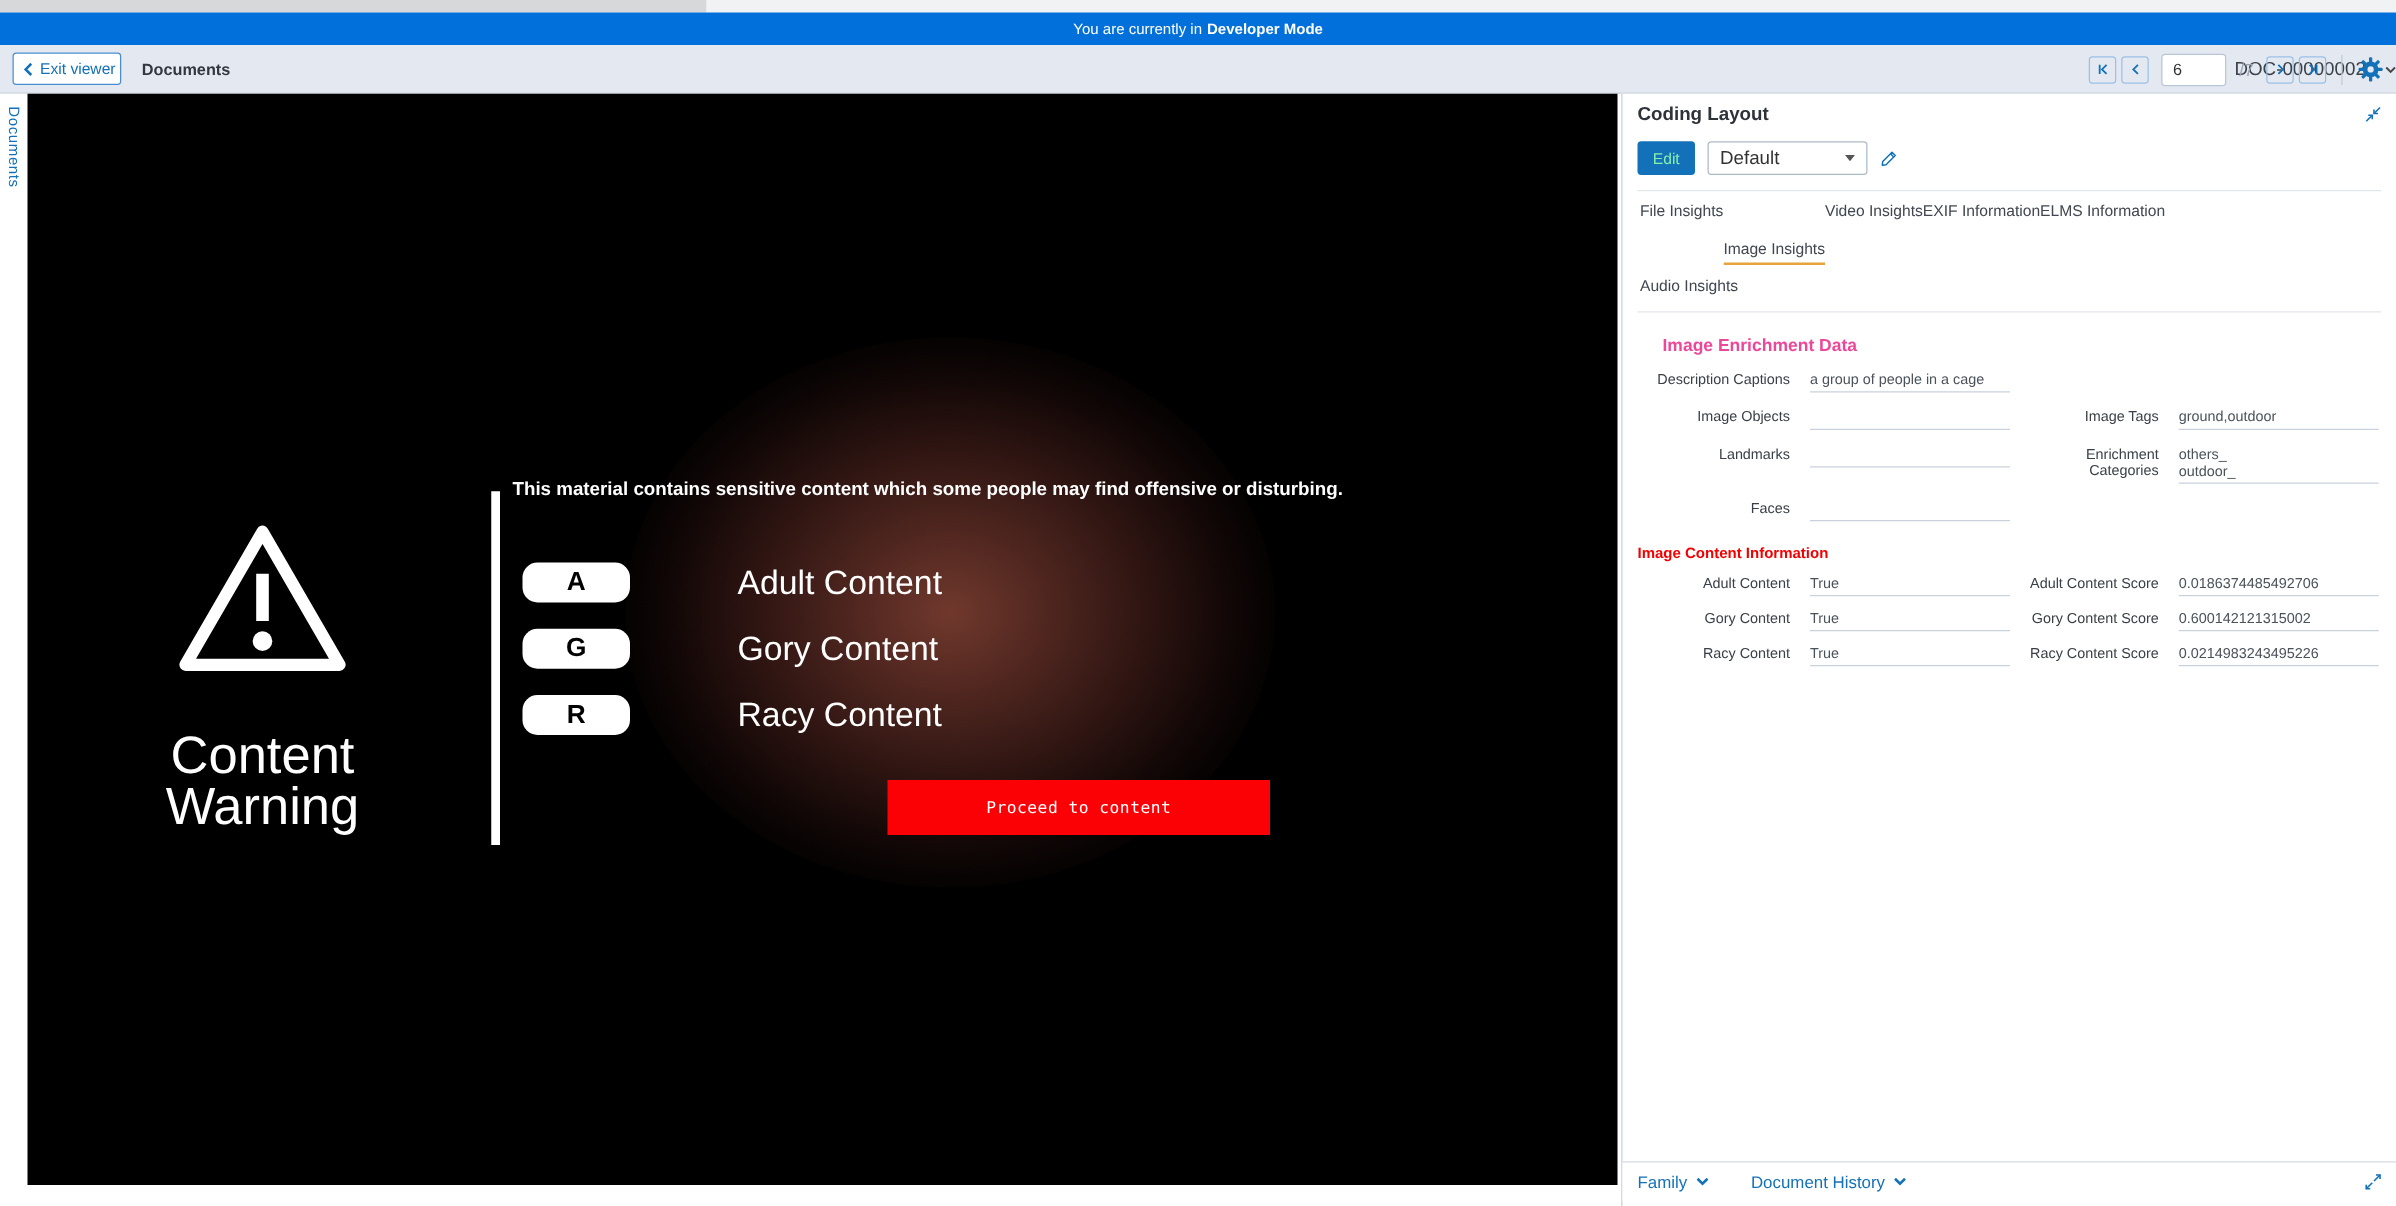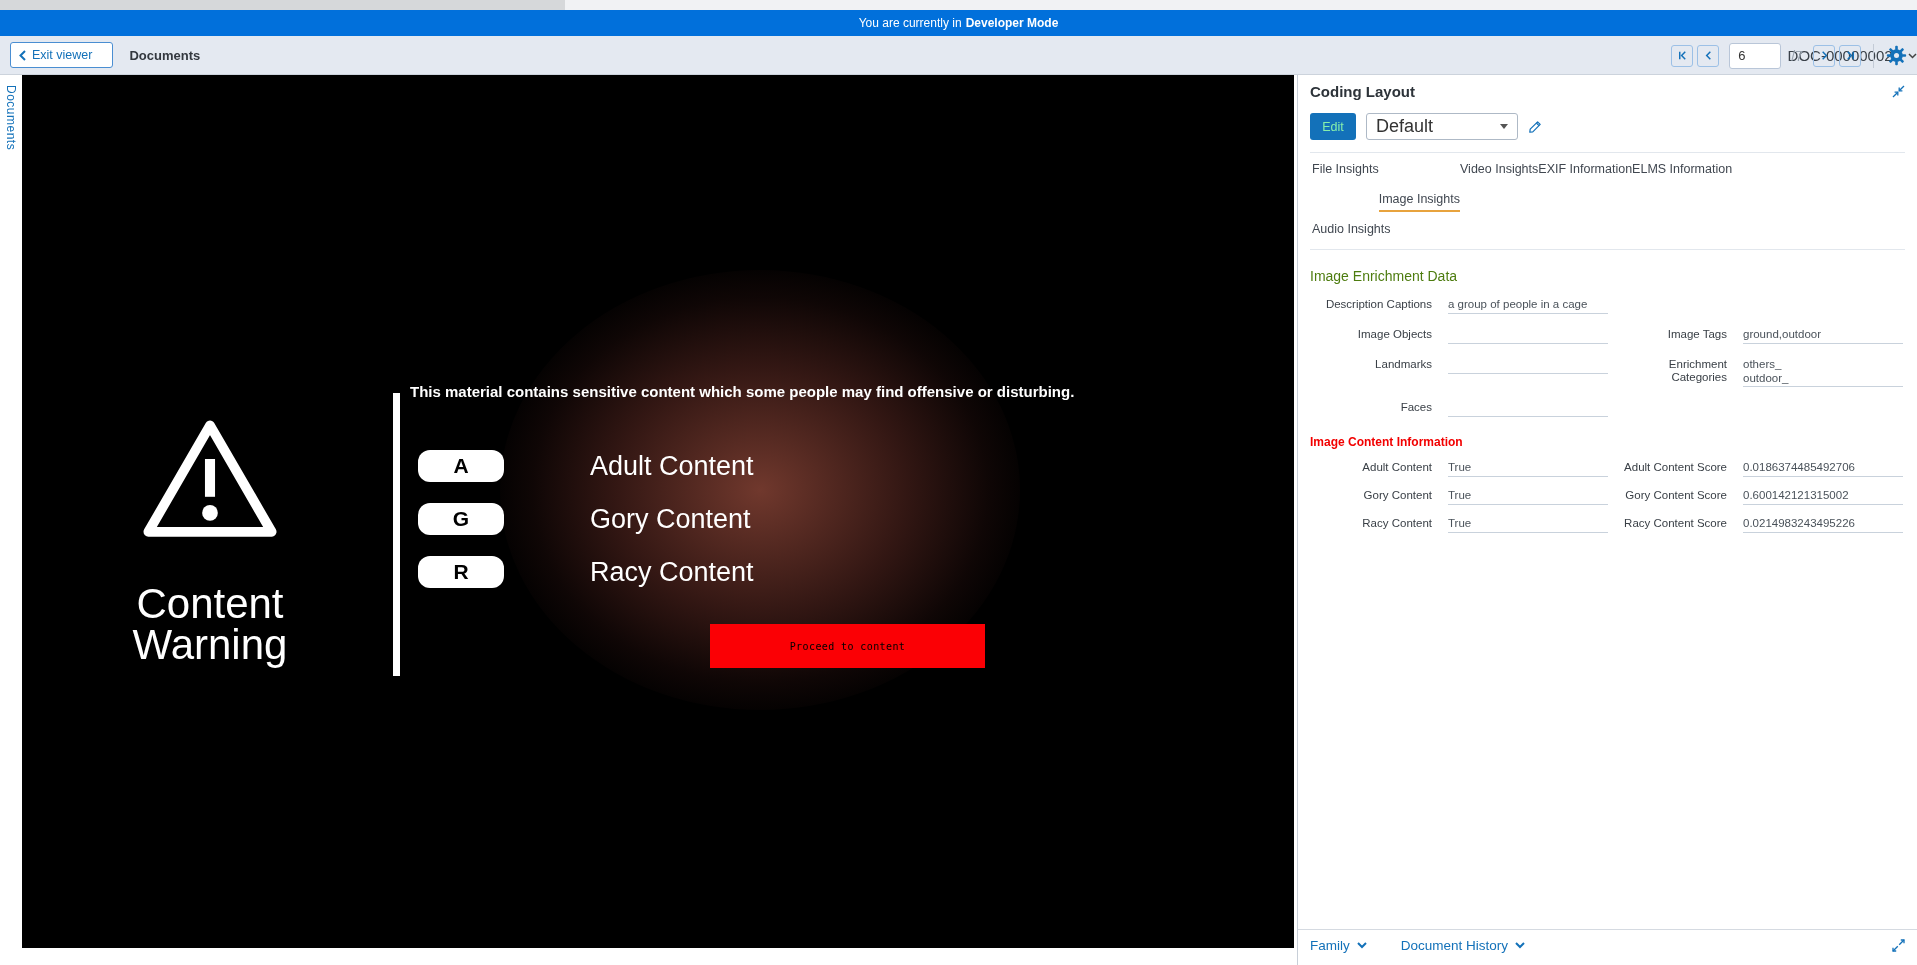--- a/index.html
+++ b/index.html
@@ -12,21 +12,21 @@
 
   
   .dev-banner { position:absolute; left:0; top:10px; width:1917px; height:26px;
     background:#0170db; color:#ffffff; font-size:12px; display:flex;
     align-items:center; justify-content:center; }
   .dev-banner b { font-weight:700; margin-left:4px; }
 
   
   .toolbar { position:absolute; left:0; top:36px; width:1917px; height:39px;
     background:#e4e9f1; border-bottom:1px solid #ccd3dc; display:flex; align-items:center; }
-  .exit-btn { margin-left:10px; height:26px; padding:0 20px 0 8px; background:#ffffff;
+  .exit-btn { margin-left:10px; height:26px; padding:0 4px 0 8px; background:#ffffff;
     border:1px solid #4a8ed2; border-radius:3px; color:#1371b9; font-size:12.5px;
     display:inline-flex; align-items:center; gap:6px; cursor:pointer; }
   .crumb { margin-left:16px; font-size:13px; font-weight:700; color:#33383f; }
   .doc-title-wrap { position:absolute; left:0; right:0; top:0; height:39px;
     display:flex; align-items:center; justify-content:flex-end; gap:7px; pointer-events:none; }
   .doc-title-wrap > * { pointer-events:auto; }
   .doc-title { font-size:15px; color:#3a4149; }
   .pager { position:absolute; right:10px; top:0; height:39px; display:flex; align-items:center; gap:4px; }
   .pg-btn { width:22px; height:22px; border:1px solid #9cc0e6; border-radius:3px; background:transparent;
     display:inline-flex; align-items:center; justify-content:center; cursor:pointer; }
@@ -46,44 +46,44 @@
     background:radial-gradient(ellipse at 50% 50%, rgba(150,75,60,0.75) 0%, rgba(100,45,38,0.5) 40%, rgba(60,25,22,0.25) 62%, transparent 75%); }
   .warn-triangle { position:absolute; left:118px; top:342px; }
   .warn-title { position:absolute; left:68px; top:508px; width:240px; text-align:center;
     color:#ffffff; font-size:42px; line-height:41px; font-weight:400; }
   .warn-bar { position:absolute; left:371px; top:318px; width:7px; height:283px; background:#ffffff; }
   .warn-sentence { position:absolute; left:388px; top:308px; color:#ffffff; font-size:15px; font-weight:700; }
   .warn-row { position:absolute; left:396px; height:32px; display:flex; align-items:center; }
   .warn-badge { width:86px; height:32px; background:#ffffff; border-radius:12px; color:#000000;
     font-size:21px; font-weight:700; display:flex; align-items:center; justify-content:center; }
   .warn-label { position:absolute; left:172px; white-space:nowrap; color:#ffffff; font-size:27px; font-weight:400; }
-  .proceed-btn { position:absolute; left:688px; top:549px; width:275px; height:44px; background:#fb0005;
-    border:none; color:#000000; font-size:10px; letter-spacing:0.4px; cursor:pointer;
+  .proceed-btn { position:absolute; left:688px; top:549px; width:306px; height:44px; background:#fb0005;
+    border:none; color:#ffffff; font-size:13px; letter-spacing:0.4px; cursor:pointer;
     font-family:"DejaVu Sans Mono", monospace; }
   .viewer-bottom-gap { position:absolute; left:22px; top:948px; width:1272px; height:17px; background:#ffffff; }
 
   
   .panel { position:absolute; left:1297px; top:75px; width:620px; height:890px; background:#ffffff;
     border-left:1px solid #c8cfd8; font-size:11.5px; color:#4a525a; }
   .panel-inner { padding:8px 12px 0 12px; }
   .panel-head { display:flex; align-items:center; justify-content:space-between; }
   .panel-title { font-size:15px; font-weight:700; color:#2d3339; }
   .panel-controls { margin-top:13px; display:flex; align-items:center; gap:10px; }
   .edit-btn { width:46px; height:27px; background:#1371b9; color:#86efac; border:none; border-radius:3px;
     font-size:12.5px; cursor:pointer; }
-  .layout-select { width:152px; height:27px; border:1px solid #aeb9c6; border-radius:3px; background:#ffffff;
-    display:flex; align-items:center; justify-content:space-between; padding:0 9px; font-size:18px; color:#333; cursor:pointer; }
+  .layout-select { width:128px; height:27px; border:1px solid #aeb9c6; border-radius:3px; background:#ffffff;
+    display:flex; align-items:center; justify-content:space-between; padding:0 9px; font-size:15px; color:#333; cursor:pointer; }
   .select-caret { width:0; height:0; border-left:4px solid transparent; border-right:4px solid transparent;
     border-top:5px solid #555; }
   .tabs-block { margin-top:12px; border-top:1px solid #e2e7ed; border-bottom:1px solid #e2e7ed; padding:9px 0 9px 0; }
   .tabs-row { display:flex; padding-left:2px; }
   .tabs-row + .tabs-row { margin-top:10px; }
   .tab { font-size:12.5px; color:#404750; cursor:pointer; padding-bottom:4px; white-space:nowrap; }
   .tab.active { border-bottom:2px solid #e8a33d;margin-top:30px; }
-  .section-title-blue { margin-top:18px; font-size:14px; font-weight:400; color:#4d7c0f; }
+  .section-title-blue { margin-top:18px; font-size:14px; font-weight:700; color:#ec4899;margin-left:20px; }
   .section-title-red { margin-top:18px; font-size:12px; font-weight:700; color:#f20000; }
   .fields-grid { margin-top:13px; display:grid; grid-template-columns:122px 160px 103px 160px;
     column-gap:16px; row-gap:13px; align-items:start; }
   .f-label { font-weight:400; color:#3a4047; text-align:right; padding-top:1px; line-height:13px; }
   .f-value { border-bottom:1px solid #c9d2dc; min-height:17px; padding-bottom:1px; line-height:14px; color:#4a525a; }
   .f-value.noline { border-bottom:none; }
   .panel-footer { position:absolute; left:0; right:0; bottom:4px; height:32px; border-top:1px solid #d5dae1;
     display:flex; align-items:center; padding:0 12px; gap:34px; background:#ffffff; }
   .footer-link { color:#1371b9; font-size:13.5px; display:inline-flex; align-items:center; gap:7px; cursor:pointer; }
   .footer-expand { margin-left:auto; cursor:pointer; display:inline-flex; }

